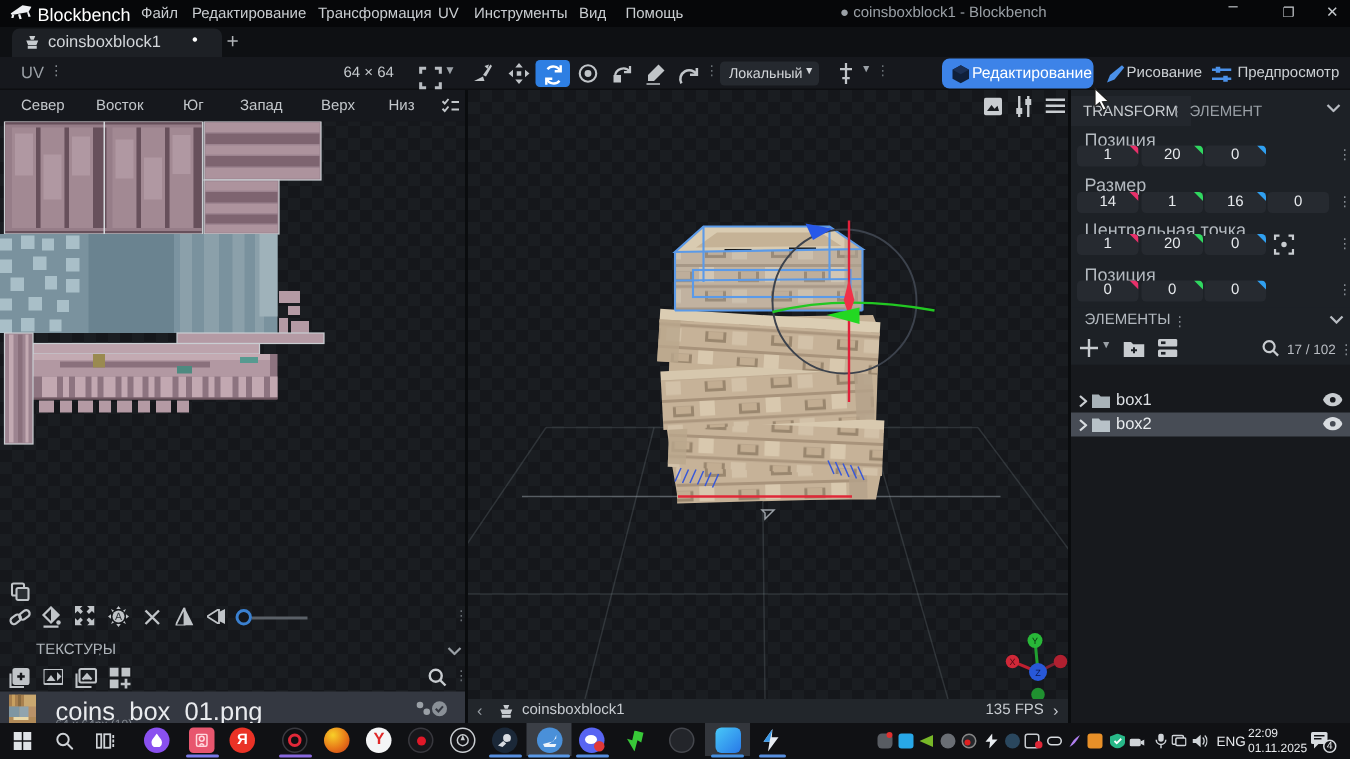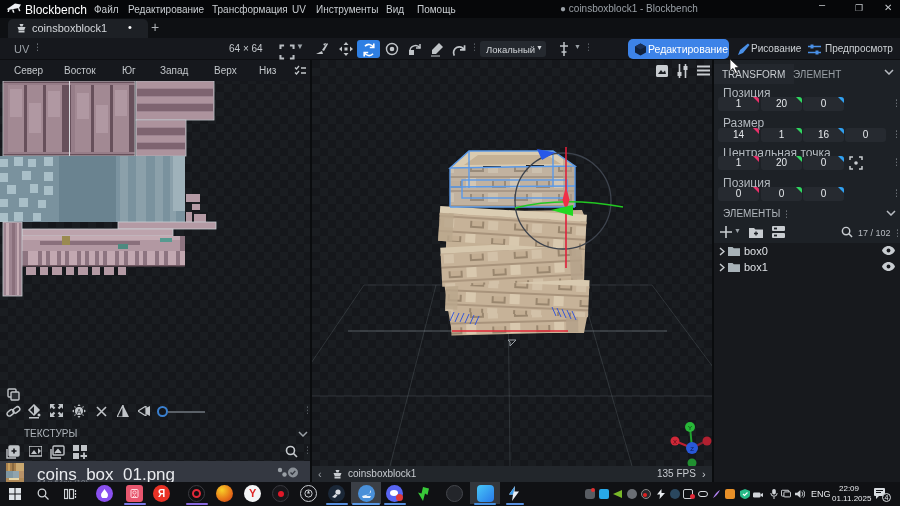--- a/index.html
+++ b/index.html
@@ -582,44 +582,44 @@
           <rect x="2" y="1.6" width="3" height="1.8" fill="#1d2126"></rect>
           <rect x="2" y="8.6" width="3" height="1.8" fill="#1d2126"></rect>
         </svg>
   <svg class="abs" style="left:127px;top:21px" width="12" height="12" viewBox="0 0 13 13" fill="none" stroke="#c8ccd0" stroke-width="1.6">
           <circle cx="5.5" cy="5.5" r="4"></circle>
           <path d="M8.5 8.5 L12 12"></path>
         </svg>
   <span class="abs" style="left:144px;top:23px;font-size:9px;color:#b8bcc2">17 / 102</span>
   <span class="abs dots" style="left:179px;top:27px">⋮</span>
  </div>
- <div class="abs" style="left:0;top:183px;width:186px;height:16px">
-  <svg class="abs" style="left:5px;top:4px" width="6" height="9" viewBox="0 0 6 9" fill="none" stroke="#c8ccd0" stroke-width="1.5">
-          <path d="M1 1 L5 4.5 L1 8"></path>
-        </svg>
-  <svg class="abs" style="left:14px;top:3px" width="12" height="10" viewBox="0 0 12 10" fill="#a8b2b8">
-          <path d="M0 1 h4.5 l1.3 1.3 H12 V10 H0 Z"></path>
-        </svg>
-  <span class="abs" style="left:30px;top:2px;font-size:11px;color:#dde0e4">box0</span>
-  <svg class="abs" style="left:168px;top:3px" width="13" height="9" viewBox="0 0 13 9" fill="#c8ccd0">
-          <path d="M6.5 0 C10 0 12.3 2.7 13 4.5 C12.3 6.3 10 9 6.5 9 C3 9 0.7 6.3 0 4.5 C0.7 2.7 3 0 6.5 0 Z"></path>
-          <circle cx="6.5" cy="4.5" r="1.9" fill="#17191d"></circle>
-        </svg>
- </div>
  <div class="abs" style="left:0;top:199px;width:186px;height:16px">
   <svg class="abs" style="left:5px;top:4px" width="6" height="9" viewBox="0 0 6 9" fill="none" stroke="#c8ccd0" stroke-width="1.5">
           <path d="M1 1 L5 4.5 L1 8"></path>
         </svg>
   <svg class="abs" style="left:14px;top:3px" width="12" height="10" viewBox="0 0 12 10" fill="#a8b2b8">
           <path d="M0 1 h4.5 l1.3 1.3 H12 V10 H0 Z"></path>
         </svg>
   <span class="abs" style="left:30px;top:2px;font-size:11px;color:#dde0e4">box1</span>
   <svg class="abs" style="left:168px;top:3px" width="13" height="9" viewBox="0 0 13 9" fill="#c8ccd0">
           <path d="M6.5 0 C10 0 12.3 2.7 13 4.5 C12.3 6.3 10 9 6.5 9 C3 9 0.7 6.3 0 4.5 C0.7 2.7 3 0 6.5 0 Z"></path>
           <circle cx="6.5" cy="4.5" r="1.9" fill="#17191d"></circle>
+        </svg>
+ </div>
+ <div class="abs" style="left:0;top:215px;width:186px;height:16px;background:#474c55">
+  <svg class="abs" style="left:5px;top:4px" width="6" height="9" viewBox="0 0 6 9" fill="none" stroke="#d8dce0" stroke-width="1.5">
+          <path d="M1 1 L5 4.5 L1 8"></path>
+        </svg>
+  <svg class="abs" style="left:14px;top:3px" width="12" height="10" viewBox="0 0 12 10" fill="#b8c2c8">
+          <path d="M0 1 h4.5 l1.3 1.3 H12 V10 H0 Z"></path>
+        </svg>
+  <span class="abs" style="left:30px;top:2px;font-size:11px;color:#e8ebee">box2</span>
+  <svg class="abs" style="left:168px;top:3px" width="13" height="9" viewBox="0 0 13 9" fill="#d8dce0">
+          <path d="M6.5 0 C10 0 12.3 2.7 13 4.5 C12.3 6.3 10 9 6.5 9 C3 9 0.7 6.3 0 4.5 C0.7 2.7 3 0 6.5 0 Z"></path>
+          <circle cx="6.5" cy="4.5" r="1.9" fill="#474c55"></circle>
         </svg>
  </div>
 </div>
 
 <svg class="abs" style="left:729px;top:58px" width="12" height="17" viewBox="0 0 12 17">
       <path d="M1 1 L1 13 L4 10.5 L6.5 15.5 L8.5 14.5 L6 9.8 L10 9.5 Z" fill="#fff" stroke="#222" stroke-width="0.8"></path>
     </svg>
 
 <div class="abs" id="taskbar">
  <svg class="abs" style="left:9px;top:6px" width="12" height="12" viewBox="0 0 12 12" fill="#dfe3e7">
@@ -728,21 +728,21 @@
       </svg>
  <svg class="trayi" style="left:781px" width="12" height="10" viewBox="0 0 12 10" fill="none" stroke="#d0d4d8" stroke-width="1.2">
         <rect x="0.5" y="0.5" width="9" height="7" rx="1"></rect>
         <rect x="3.5" y="2.5" width="8" height="6" rx="1" fill="#101114"></rect>
       </svg>
  <svg class="trayi" style="left:795px" width="11" height="10" viewBox="0 0 11 10" fill="#d0d4d8">
         <path d="M0 3.5 h2.5 L6 0.5 V9.5 L2.5 6.5 H0 Z"></path>
         <path d="M7.5 2.5 a3.5 3.5 0 0 1 0 5 M9 1 a5.5 5.5 0 0 1 0 8" stroke="#d0d4d8" stroke-width="1" fill="none"></path>
       </svg>
  <span class="abs" style="left:811px;top:7px;color:#e8eaed;font-size:9px">ENG</span>
- <div class="abs" style="left:832px;top:2px;width:34px;height:20px;color:#e8eaed;font-size:8px;text-align:center;line-height:10px">22:09<br>01.11.2025</div>
+ <div class="abs" style="left:832px;top:2px;width:34px;height:20px;color:#e8eaed;font-size:8px;line-height:10px">22:09<br>01.11.2025</div>
  <svg class="abs" style="left:874px;top:6px" width="14" height="12" viewBox="0 0 14 12" fill="#d8dce0">
         <rect x="0" y="0" width="11" height="8" rx="1"></rect>
         <path d="M2 8 L2 11 L5 8 Z"></path>
         <rect x="2" y="2" width="7" height="1" fill="#101114"></rect>
         <rect x="2" y="4" width="5" height="1" fill="#101114"></rect>
       </svg>
   <div class="abs" style="left:882px;top:11px;width:9px;height:9px;border:1px solid #d8dce0;border-radius:50%;background:#101114;color:#e8eaed;font-size:7px;text-align:center;line-height:8px">4</div>
 </div>
 </div>
 </body></html>

